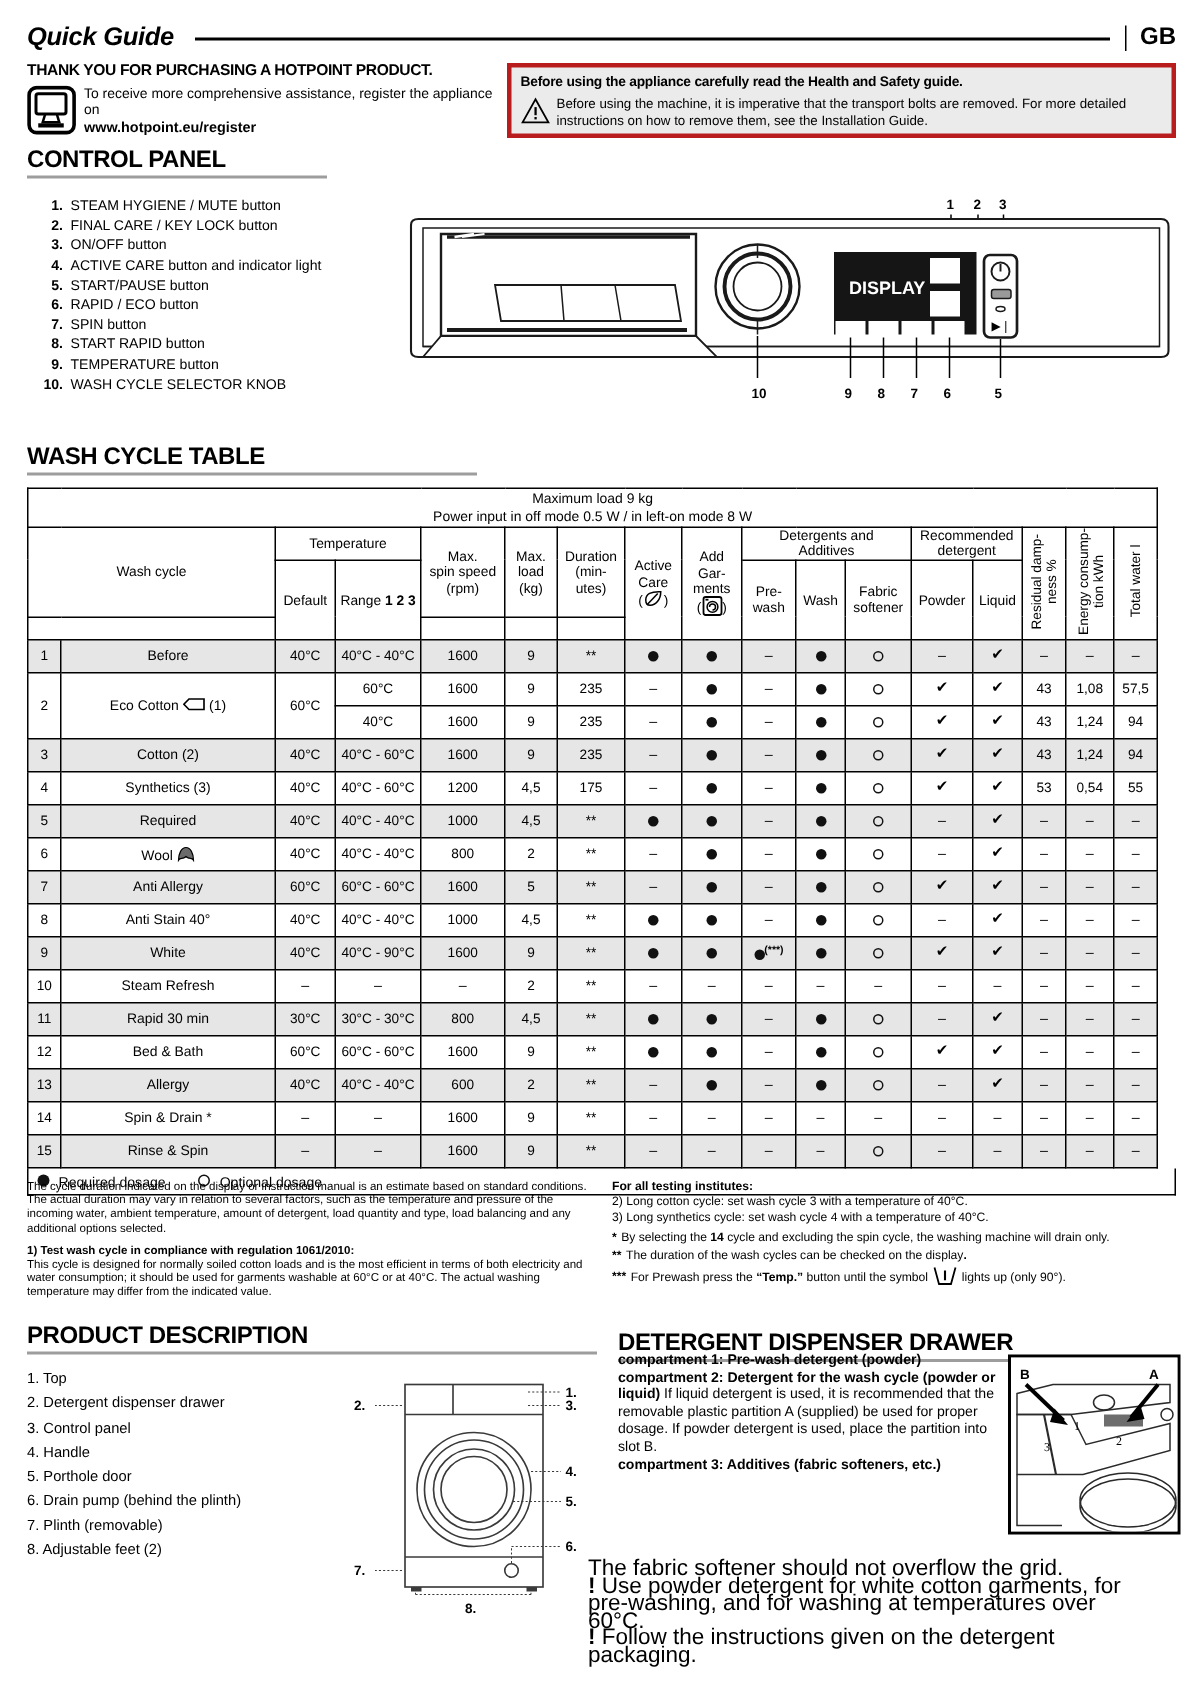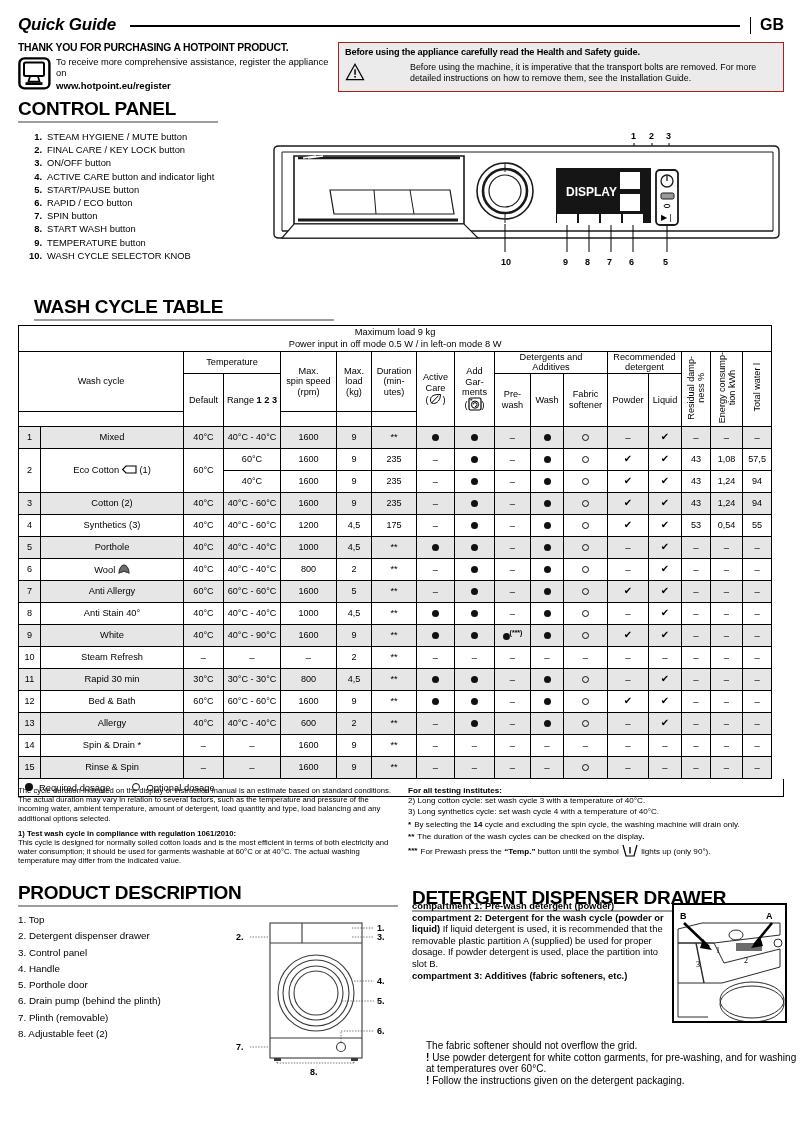--- a/index.html
+++ b/index.html
@@ -20,32 +20,32 @@
   
   .thanks{position:absolute;left:18px;top:42px;width:312px;}
   .thanks-h{font-size:10.4px;font-weight:bold;letter-spacing:-.25px;white-space:nowrap;}
   .thanks-body{display:flex;margin-top:4px;}
   .reg-icon{width:33px;height:33px;flex:0 0 33px;margin-right:5px;}
   .thanks-text{font-size:9.3px;line-height:11.4px;}
   .thanks-text b{font-size:9.6px;}
 
   
   .warnbox{position:absolute;left:338px;top:42px;width:446px;height:50px;
-    background:#ebebeb;border:1px solid #b91c1c;box-sizing:border-box;padding:4px 6px 0 6px;}
+    background:#ebebeb;border:3px solid #b91c1c;box-sizing:border-box;padding:4px 6px 0 6px;}
   .warn-h{font-size:9.2px;font-weight:bold;letter-spacing:-.15px;}
   .warn-body{display:flex;margin-top:5px;}
   .warn-tri{width:20px;height:20px;flex:0 0 20px;margin-right:4px;}
-  .warn-text{font-size:8.9px;line-height:10.7px;margin-left:41px;}
-
-  
-  .sec-h{font-size:19px;font-weight:bold;letter-spacing:-.3px;}
+  .warn-text{font-size:8.9px;line-height:10.7px;}
+
+  
+  .sec-h{font-size:16px;font-weight:bold;letter-spacing:-.3px;}
   .sec-rule{height:2px;background:#9d9d9d;margin-top:1px;}
 
   .cp-head{position:absolute;left:18px;top:98px;width:200px;}
-  .wc-head{position:absolute;left:34px;top:296px;width:766px;}
+  .wc-head{position:absolute;left:18px;top:296px;width:766px;}
   .pd-head{position:absolute;left:18px;top:882px;width:380px;}
   .dd-head{position:absolute;left:412px;top:887px;width:372px;}
 
   
   .cp-list{position:absolute;left:22px;top:131px;width:250px;font-size:9.4px;}
   .cp-li{display:flex;margin-bottom:2.2px;line-height:11px;}
   .cp-n{width:20px;text-align:right;font-weight:bold;flex:0 0 20px;margin-right:5px;}
 
   
   .cp-art{position:absolute;left:268px;top:128px;width:516px;height:145px;}
@@ -162,21 +162,21 @@
     <div class="cp-li">
         <span class="cp-n">6.</span>
         <span>RAPID / ECO button</span>
       </div>
     <div class="cp-li">
         <span class="cp-n">7.</span>
         <span>SPIN button</span>
       </div>
     <div class="cp-li">
         <span class="cp-n">8.</span>
-        <span>START WASH button</span>
+        <span>START RAPID button</span>
       </div>
     <div class="cp-li">
         <span class="cp-n">9.</span>
         <span>TEMPERATURE button</span>
       </div>
     <div class="cp-li">
         <span class="cp-n">10.</span>
         <span>WASH CYCLE SELECTOR KNOB</span>
       </div>
   </div>
@@ -317,21 +317,21 @@
       </tr>
       <tr class="hdr">
         <td colspan="2" style="height:14px"></td>
         <td></td>
         <td></td>
         <td></td>
       </tr>
 
       <tr class="rowband" style="height:22px">
         <td class="cyc-no">1</td>
-        <td class="cyc-nm">Mixed</td>
+        <td class="cyc-nm">Before</td>
         <td class="tcell">40°C</td>
         <td class="tcell">40°C - 40°C</td>
         <td class="tcell">1600</td>
         <td class="tcell">9</td>
         <td class="tcell">**</td>
         <td><span class="dot"></span></td>
         <td><span class="dot"></span></td>
         <td class="dash">–</td>
         <td><span class="dot"></span></td>
         <td><span class="circ"></span></td>
@@ -420,21 +420,21 @@
         <td><span class="circ"></span></td>
         <td class="chk">✔</td>
         <td class="chk">✔</td>
         <td class="tcell">53</td>
         <td class="tcell">0,54</td>
         <td class="tcell">55</td>
       </tr>
 
       <tr class="rowband" style="height:22px">
         <td class="cyc-no">5</td>
-        <td class="cyc-nm">Porthole</td>
+        <td class="cyc-nm">Required</td>
         <td class="tcell">40°C</td>
         <td class="tcell">40°C - 40°C</td>
         <td class="tcell">1000</td>
         <td class="tcell">4,5</td>
         <td class="tcell">**</td>
         <td><span class="dot"></span></td>
         <td><span class="dot"></span></td>
         <td class="dash">–</td>
         <td><span class="dot"></span></td>
         <td><span class="circ"></span></td>
@@ -752,21 +752,21 @@
     <div class="sec-h">DETERGENT DISPENSER DRAWER</div>
     <div class="sec-rule"></div>
   </div>
 
   <div class="dd-text">
     <b>compartment 1: Pre-wash detergent (powder)</b><br>
     <b>compartment 2: Detergent for the wash cycle (powder or liquid)</b>
     <span>If liquid detergent is used, it is recommended that the removable plastic partition A (supplied) be used for proper dosage. If powder detergent is used, place the partition into slot B.</span><br>
     <b>compartment 3: Additives (fabric softeners, etc.)</b>
   </div>
-  <div style="position:absolute;left:426px;top:1040px;width:374px;font-size:10px;line-height:11.6px;">
+  <div style="position:absolute;left:392px;top:1040px;width:374px;font-size:15px;line-height:11.6px;">
     <div>The fabric softener should not overflow the grid.</div>
     <div><b class="dd-bang">!</b> <span>Use powder detergent for white cotton garments, for pre-washing, and for washing at temperatures over 60°C.</span></div>
     <div><b class="dd-bang">!</b> <span>Follow the instructions given on the detergent packaging.</span></div>
   </div>
 
   <div class="dd-art">
     <svg width="111" height="116" viewBox="0 0 111 116">
       <rect x="0" y="0" width="111" height="116" fill="#fff"></rect>
       <text x="6" y="14" font-size="9" font-weight="bold" font-family="Liberation Sans, sans-serif">B</text>
       <text x="92" y="14" font-size="9" font-weight="bold" font-family="Liberation Sans, sans-serif">A</text>

